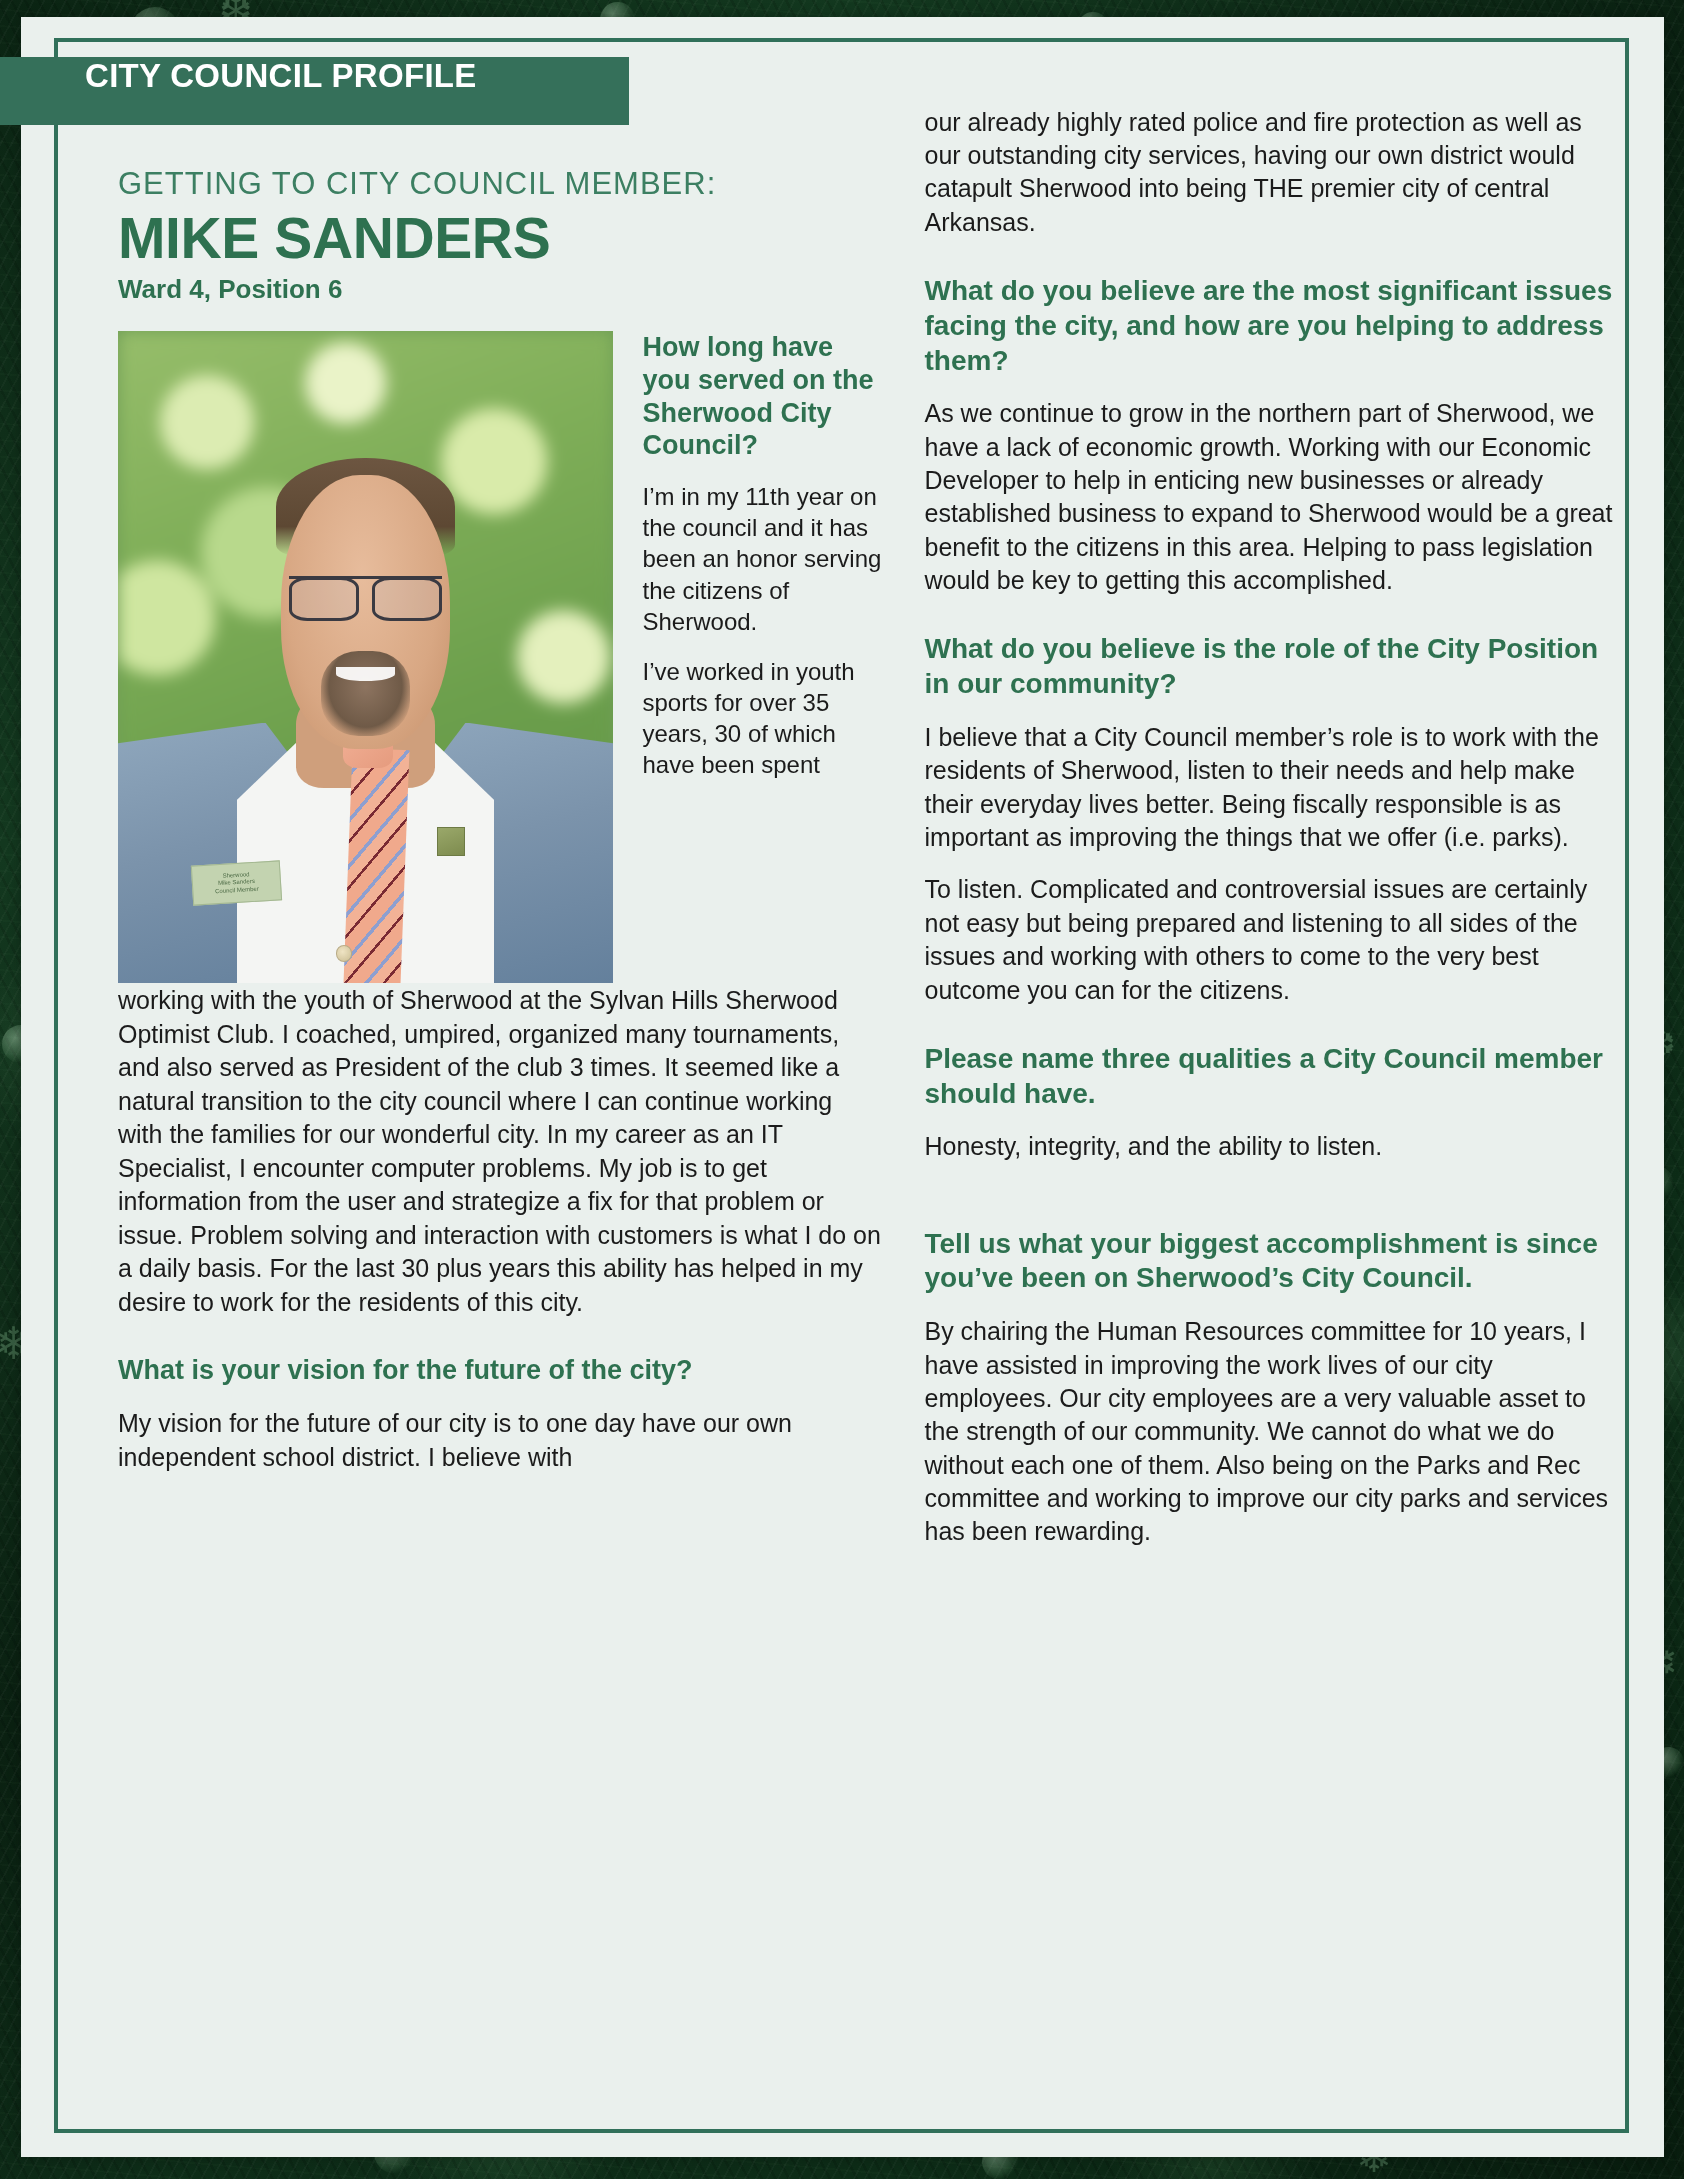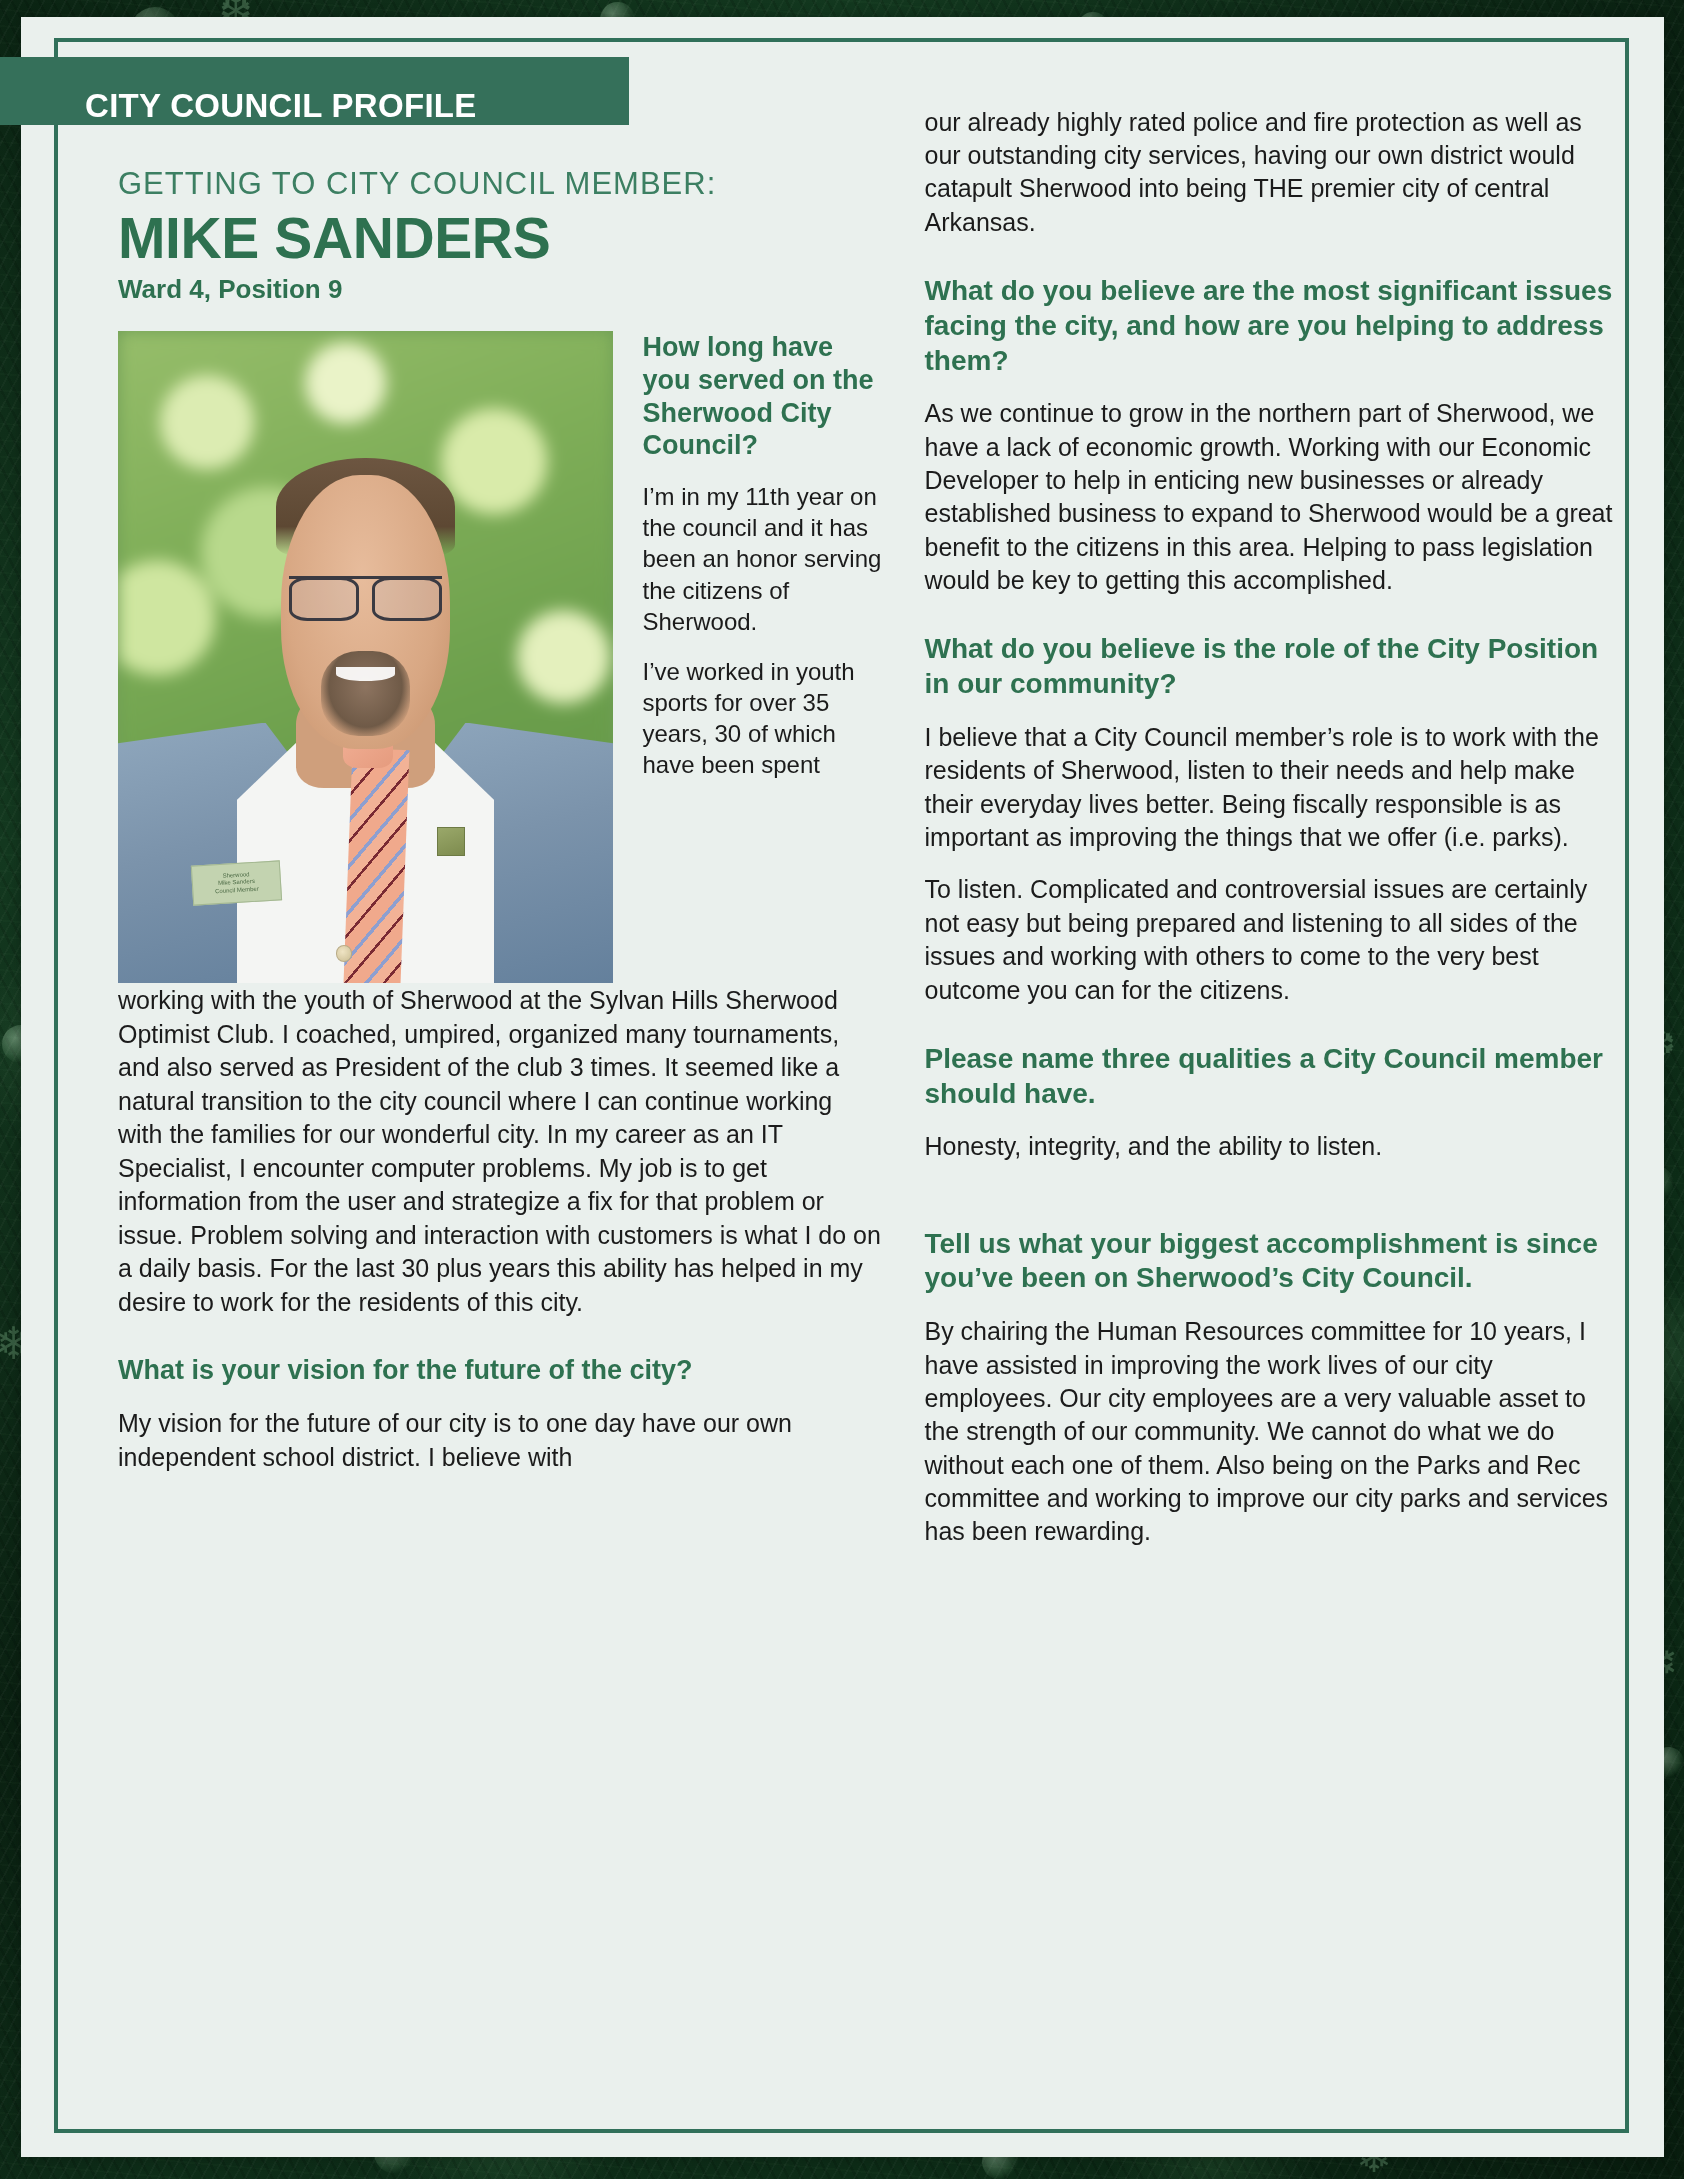--- a/index.html
+++ b/index.html
@@ -77,21 +77,21 @@
 
   
   .banner {
     position: absolute;
     left: -21px;          
     top: 40px;
     width: 629px;
     height: 68px;
     background: #35705a;
     display: flex;
-    align-items: flex-end;
+    align-items: flex-start;
     z-index: 6;
   }
   .banner-title {
     color: #ffffff;
     font-size: 33px;
     font-weight: bold;
     letter-spacing: 0.3px;
     margin-left: 85px;
     white-space: nowrap;
   }
@@ -305,21 +305,21 @@
   <div class="banner">
     <div class="banner-title">CITY COUNCIL PROFILE</div>
   </div>
 
   <div class="content">
 
     <div class="col-left">
 
       <div class="kicker">GETTING TO CITY COUNCIL MEMBER:</div>
       <div class="member-name">MIKE SANDERS</div>
-      <div class="member-ward">Ward 4, Position 9</div>
+      <div class="member-ward">Ward 4, Position 6</div>
 
       <div class="photo-row">
 
         <div class="photo">
           <div class="photo-bg"></div>
           <div class="photo-jacket-l"></div>
           <div class="photo-jacket-r"></div>
           <div class="photo-shirt"></div>
           <div class="photo-neck"></div>
           <div class="photo-tie"></div>

